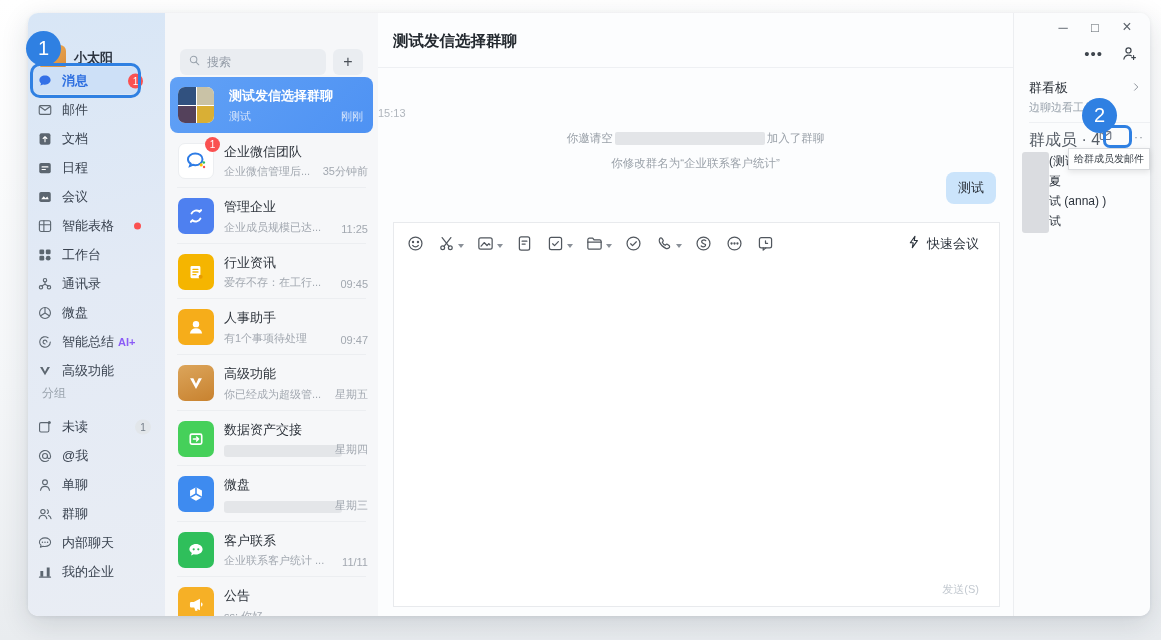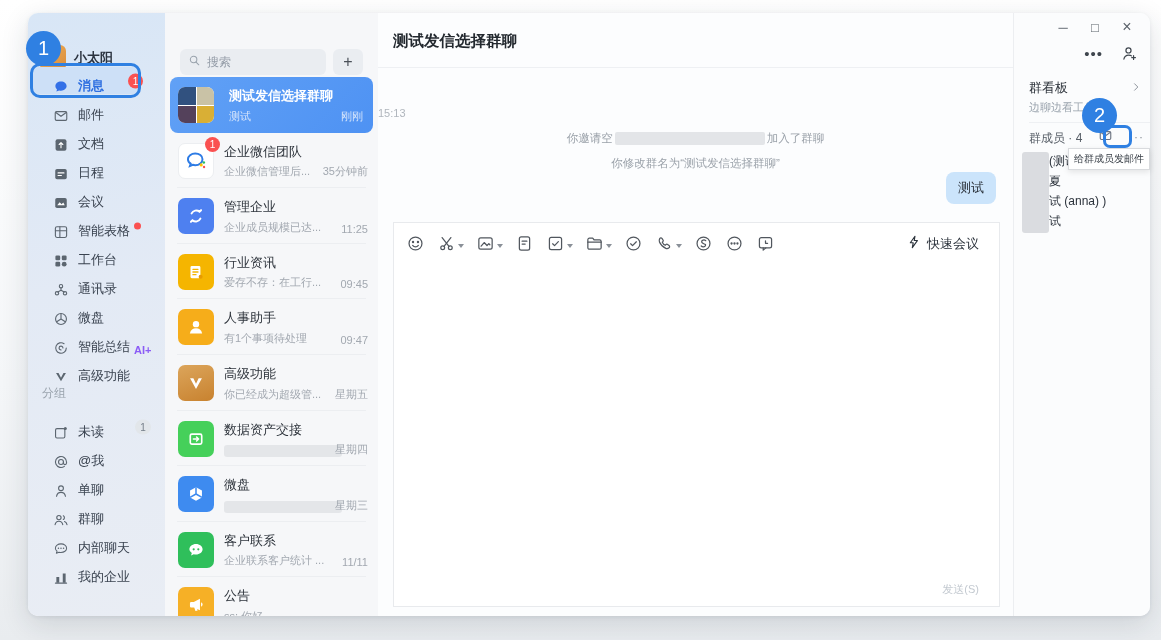--- a/index.html
+++ b/index.html
@@ -18,21 +18,21 @@
   .sidebar{
     position:absolute;left:0;top:0;width:137px;height:603px;
     background:linear-gradient(170deg,#d8e6f6 0%,#e3eaf5 45%,#e9edf4 100%);
     border-radius:10px 0 0 10px;overflow:hidden;
   }
   .user-row{position:absolute;left:12px;top:32px;display:flex;align-items:center;gap:8px;}
   .user-avatar{width:26px;height:26px;border-radius:6px;background:linear-gradient(135deg,#f0b35a,#d98a3a);display:inline-block;}
   .user-name{font-size:13px;color:#2c3440;font-weight:700;}
   .side-nav{position:absolute;left:0;top:53px;width:137px;}
   .side-nav.groups{top:399px;}
-  .nav-row{height:29px;display:flex;align-items:flex-end;padding:0 24px;position:relative;cursor:default;}
+  .nav-row{height:29px;display:flex;align-items:center;padding:0 8px;position:relative;cursor:default;}
   .nav-row .ic{width:17px;height:17px;display:flex;align-items:center;justify-content:center;flex:none;}
   .nav-row .lb{font-size:13px;color:#3a4350;margin-left:9px;white-space:nowrap;}
   .nav-row.active::before{
     content:"";position:absolute;left:5px;right:26px;top:1px;bottom:1px;
     background:#cde0f7;border-radius:6px;
   }
   .nav-row.active .lb{color:#2e6fe0;font-weight:700;}
   .nav-row>*{position:relative;}
   .badge-red{
     position:absolute;right:22px;top:50%;transform:translateY(-50%);
@@ -109,21 +109,21 @@
     background:none;border:none;font-size:13px;color:#2b323b;cursor:pointer;
   }
   .input-zone{position:absolute;left:8px;right:8px;top:40px;bottom:34px;cursor:text;}
   .send-btn{position:absolute;right:14px;bottom:8px;background:none;border:none;font-size:11px;color:#c3c9d0;cursor:pointer;}
   
   .panel{position:absolute;left:985px;top:0;width:137px;height:603px;border-left:1px solid #eceef1;box-sizing:border-box;background:#fbfcfd;border-radius:0 10px 10px 0;}
   .pb-title{position:absolute;left:15px;top:66px;font-size:13px;color:#2a3038;}
   .pb-chevron{position:absolute;right:8px;top:66px;}
   .pb-sub{position:absolute;left:15px;top:87px;width:100px;font-size:11px;color:#9aa3ad;white-space:nowrap;overflow:hidden;}
   .p-div{position:absolute;left:15px;right:0;top:109px;border-top:1px solid #eef0f3;}
-  .pm-label{position:absolute;left:15px;top:117px;font-size:12px;color:#565d66;}
+  .pm-label{position:absolute;left:15px;top:117px;font-size:16px;color:#565d66;}
   .pm-mail{position:absolute;left:80px;top:113px;width:22px;height:18px;background:none;border:none;padding:0;display:flex;align-items:center;justify-content:center;cursor:pointer;}
   .pm-more{position:absolute;right:2px;top:117px;background:none;border:none;color:#8a9099;font-size:12px;letter-spacing:1px;cursor:pointer;padding:0 4px;}
   .member-block{position:absolute;left:8px;top:139px;width:27px;height:81px;background:#dadce0;border-radius:3px;}
   .member-list{position:absolute;left:35px;top:138px;right:0;}
   .member-row{height:20px;display:flex;align-items:center;}
   .member-name{font-size:12px;color:#2b323b;white-space:nowrap;}
   .tooltip{
     position:absolute;right:0;top:135px;z-index:40;
     background:#fff;border:1px solid #d9dbde;box-shadow:0 2px 6px rgba(0,0,0,.10);
     font-size:10px;color:#3a4048;padding:3px 5px;white-space:nowrap;
@@ -451,21 +451,21 @@
         </div>
       </div>
   </section>
 
   <section class="main">
     <header class="main-header">
       <div class="main-title">测试发信选择群聊</div>
     </header>
     <div class="msg-time">15:13</div>
     <div class="sys-msg" style="top:118px;"><span>你邀请空</span><span class="bar"></span><span>加入了群聊</span></div>
-    <div class="sys-msg" style="top:143px;">你修改群名为“测试发信选择群聊”</div>
+    <div class="sys-msg" style="top:143px;">你修改群名为“企业联系客户统计”</div>
     <div class="bubble-out">测试</div>
 
     <div class="composer">
       <div class="tbar" id="toolbar">
           <button class="tbtn">
             <span class="ic"><svg viewBox="0 0 20 20" width="19" height="19" fill="none" stroke="#51575e" stroke-width="1.3" stroke-linecap="round" stroke-linejoin="round">
                 <circle cx="10" cy="10" r="6.8"></circle>
                 <circle cx="7.4" cy="8.4" r=".6" fill="#51575e"></circle>
                 <circle cx="12.6" cy="8.4" r=".6" fill="#51575e"></circle>
                 <path d="M7 12c.7 1 1.7 1.6 3 1.6s2.3-.6 3-1.6"></path>

